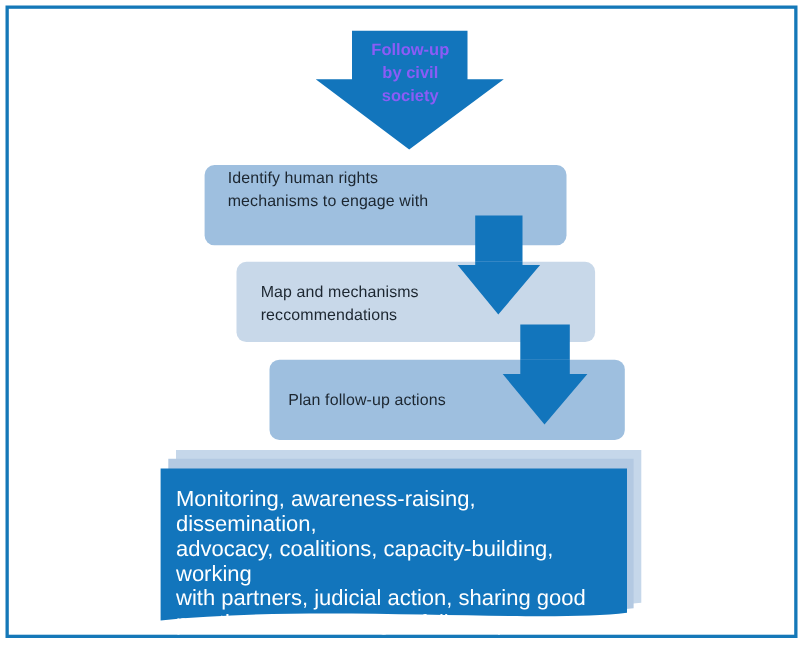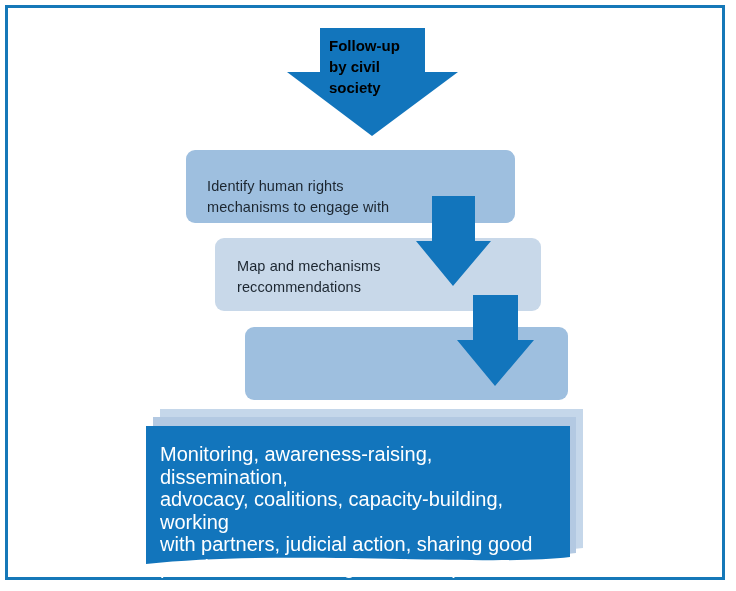--- a/index.html
+++ b/index.html
@@ -39,24 +39,25 @@
   .node-text {
     position: absolute;
     color: #1c2630;
     font-size: 14.5px;
     line-height: 21px;
     letter-spacing: 0.1px;
     white-space: pre-line;
   }
   .arrow-label {
     position: absolute;
-    color: #000000;
+    color: #8b5cf6;
     font-size: 15px;
     font-weight: bold;
     line-height: 21px;
+    text-align: center;
     white-space: pre-line;
   }
   .stack-text {
     position: absolute;
     color: #ffffff;
     font-size: 20px;
     line-height: 22.5px;
     white-space: pre-line;
   }
 </style>
@@ -89,26 +90,27 @@
 
     <path d="M153,417 L576,417 L576,553 C495,562 295,545 153,557 Z" fill="#B3C9E2"></path>
 
     <path d="M146,426 L570,426 L570,557 C490,567 290,549 146,564 Z" fill="#1275BC"></path>
   </svg>
 
   <div class="arrow-label" style="left:329px; top:35px; width:88px;">Follow-up
 by civil
 society</div>
 
-  <div class="node-text" style="left:207px; top:176px; width:300px;">Identify human rights
+  <div class="node-text" style="left:207px; top:152px; width:300px;">Identify human rights
 mechanisms to engage with</div>
 
   <div class="node-text" style="left:237px; top:256px; width:300px;">Map and mechanisms
 reccommendations</div>
 
+  <div class="node-text" style="left:262px; top:354px; width:280px;">Plan follow-up actions</div>
 
   <div class="stack-text" style="left:160px; top:443px; width:400px;">Monitoring,  awareness-raising, dissemination,
 advocacy, coalitions,  capacity-building, working
 with partners, judicial action, sharing good
 practices, contributing to follow-up procedures of
 human rights mechanisms</div>
 
 </div>
 
 </body></html>

